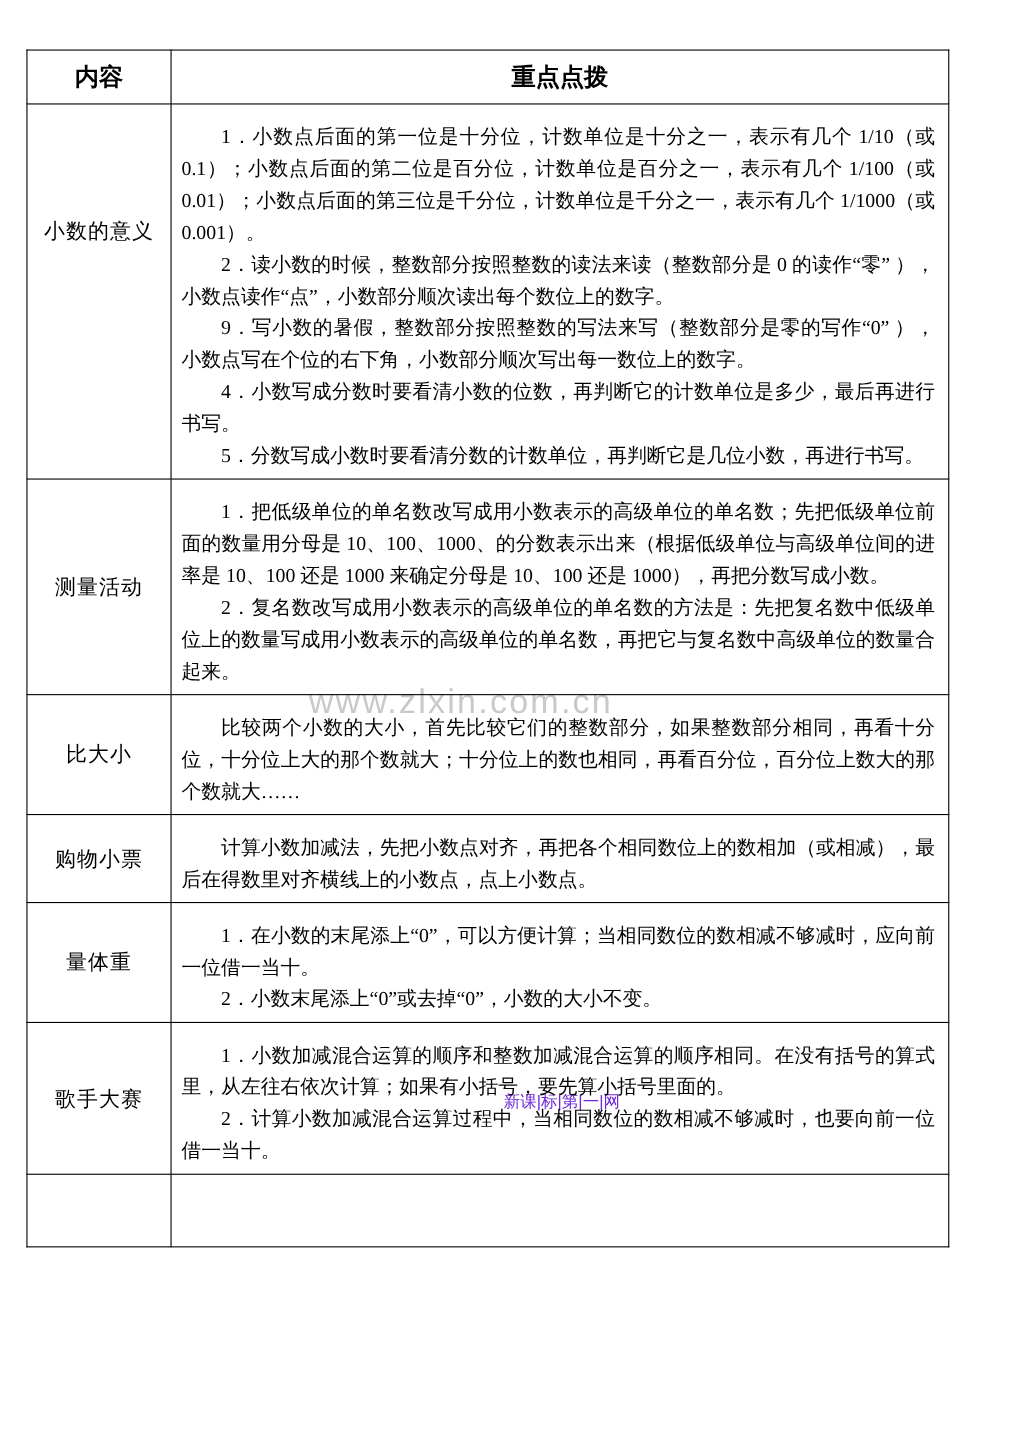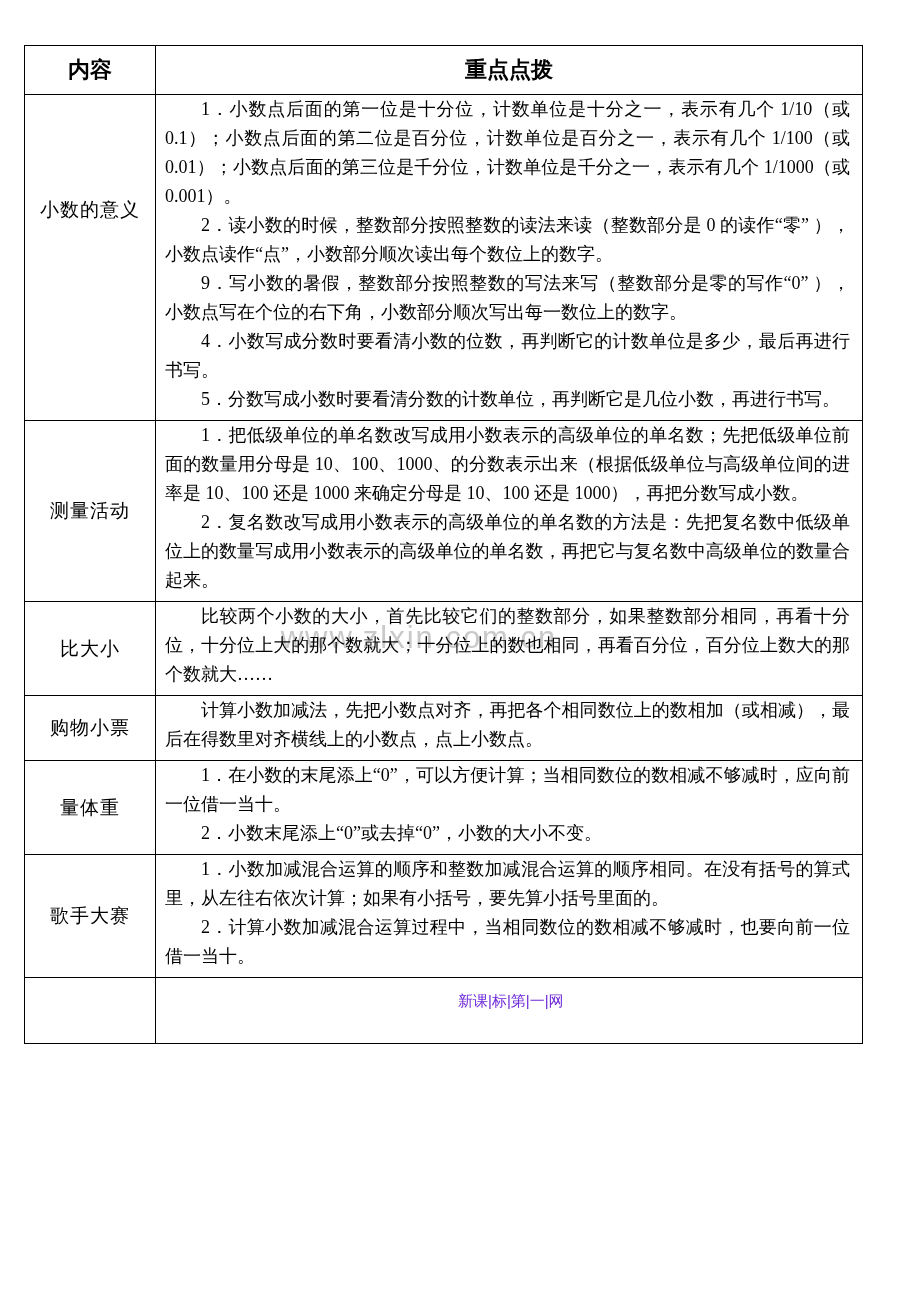--- a/index.html
+++ b/index.html
@@ -73,21 +73,21 @@
     text-align: center;
     vertical-align: middle;
     font-size: 19px;
     padding: 4px 2px;
     letter-spacing: 1px;
   }
   td.points-cell {
     vertical-align: top;
     font-size: 18px;
     line-height: 29px;
-    padding: 0 12px 6px 9px;
+    padding: 15px 12px 6px 9px;
     margin-top: 43px;
   }
   td.points-cell p {
     margin: 0;
     text-indent: 2em;
     text-align: justify;
   }
   
   tbody tr:first-child td.topic-cell {
     vertical-align: top;

